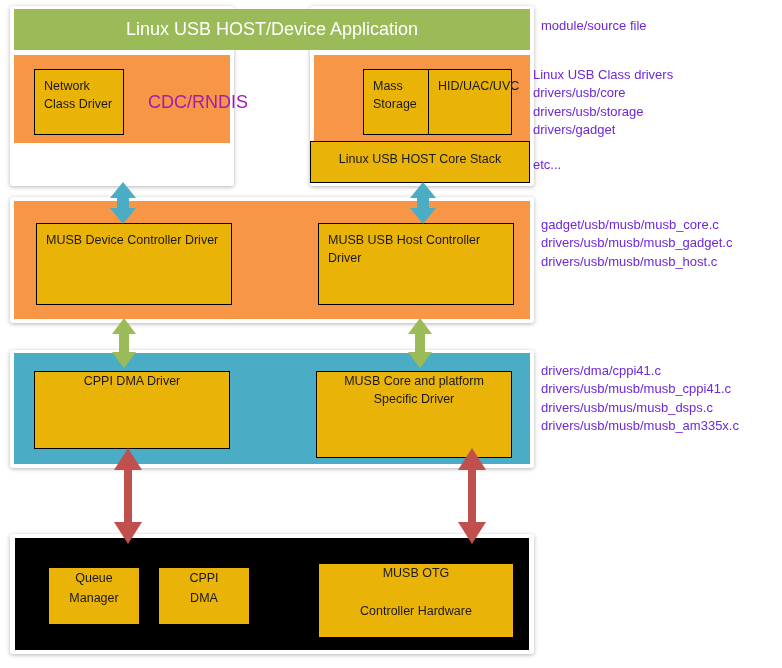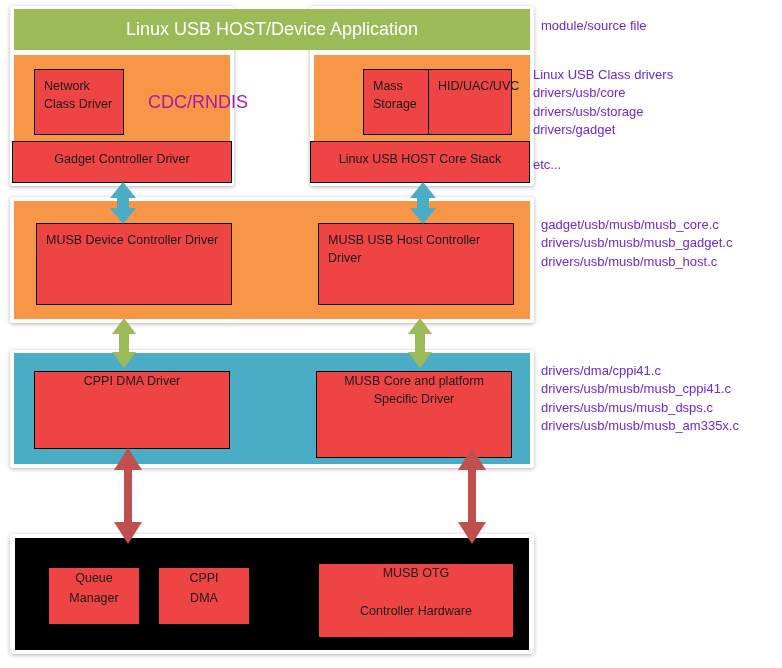--- a/index.html
+++ b/index.html
@@ -29,21 +29,21 @@
   }
 
   
   .band {
     position: absolute;
   }
 
   
   .ibox {
     position: absolute;
-    background: #ef4444;
+    background: #eab308;
     border: 1.5px solid #000000;
     box-sizing: border-box;
     font-size: 12.5px;
     color: #1a1a1a;
     line-height: 1.45;
   }
   .ibox.pad {
     padding: 7px 9px;
   }
   .ibox.ctr {
@@ -91,21 +91,20 @@
   <div class="card" style="left:310px; top:6px; width:224px; height:180px;"></div>
 
   <div class="band" style="left:14px; top:9px; width:516px; height:41px; background:#9BBB59;">
     <div class="hdr-text">Linux USB HOST/Device Application</div>
   </div>
 
   <div class="band" style="left:14px; top:55px; width:216px; height:88px; background:#F79646;"></div>
   <div class="ontext" style="left:148px; top:92px;">CDC/RNDIS</div>
   <div class="ibox pad" style="left:34px; top:69px; width:90px; height:66px; white-space:pre-line;">Network
 Class Driver</div>
-  <div class="ibox pad" style="left:12px; top:141px; width:220px; height:42px; text-align:center; padding-top:8px;">Gadget Controller Driver</div>
 
   <div class="band" style="left:314px; top:55px; width:216px; height:88px; background:#F79646;"></div>
   <div class="ibox pad" style="left:332px; top:69px; width:80px; height:66px; white-space:pre-line;margin-left:31px;">Mass
 Storage</div>
   <div class="ibox pad" style="left:428px; top:69px; width:84px; height:66px;">HID/UAC/UVC</div>
   <div class="ibox pad" style="left:310px; top:141px; width:220px; height:42px; text-align:center; padding-top:8px;">Linux USB HOST Core Stack</div>
 
   <div class="card" style="left:10px; top:197px; width:524px; height:126px;"></div>
   <div class="band" style="left:14px; top:201px; width:516px; height:118px; background:#F79646;"></div>
   <div class="ibox pad" style="left:36px; top:223px; width:196px; height:82px;">MUSB Device Controller Driver</div>

